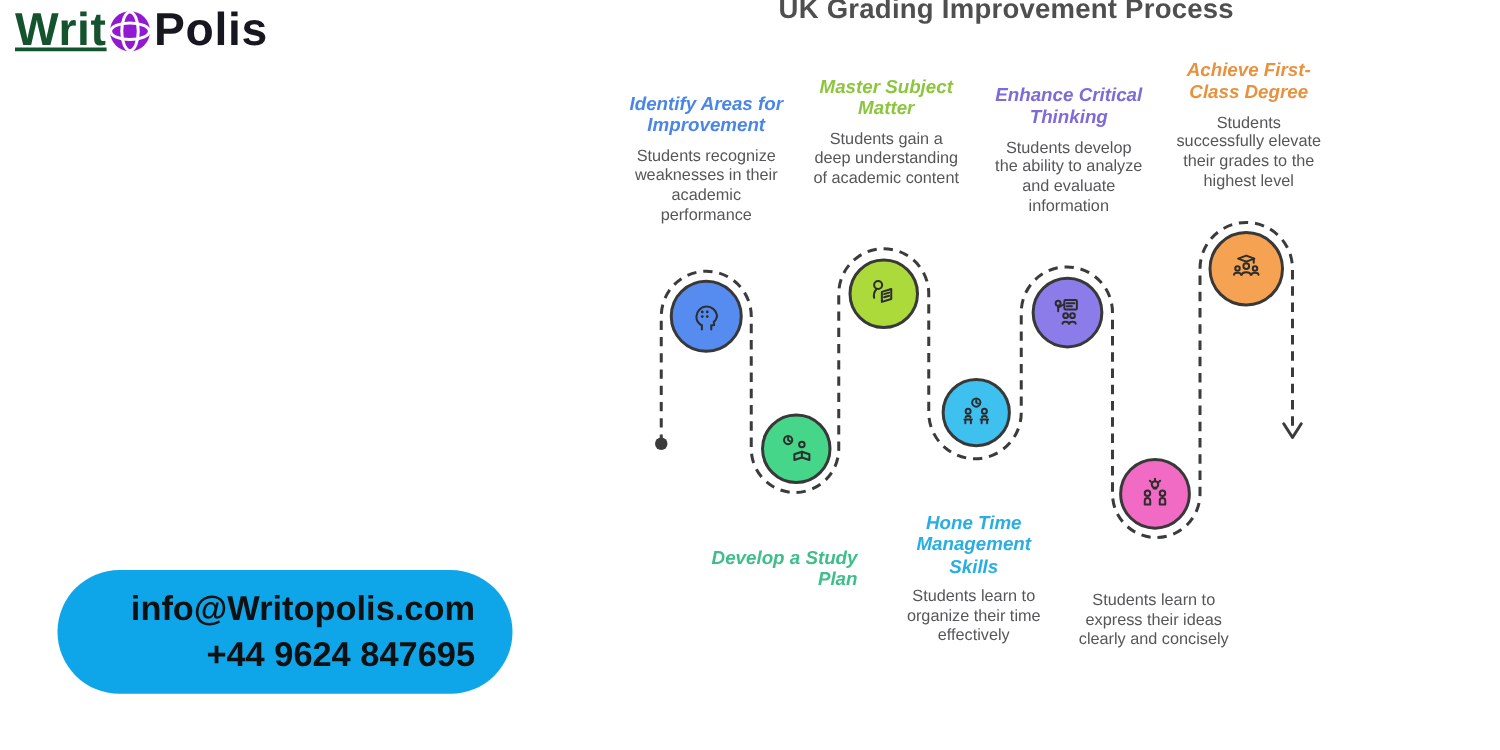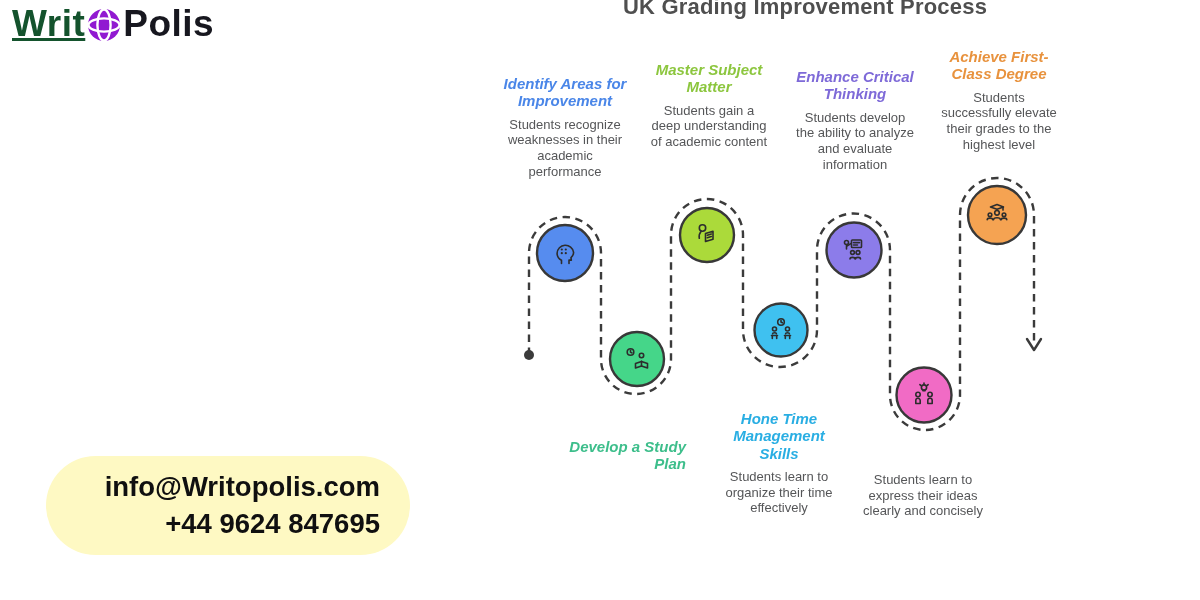--- a/index.html
+++ b/index.html
@@ -177,18 +177,18 @@
 
   <div class="step-text st6">
     <div class="step-desc">Students learn to express their ideas clearly and concisely</div>
   </div>
 
   <div class="step-text st7">
     <div class="step-title" style="color: rgb(232, 146, 61);">Achieve First-Class Degree</div>
     <div class="step-desc">Students successfully elevate their grades to the highest level</div>
   </div>
 
-  <div class="contact" style="background: #fef9c3; color: rgb(16, 16, 16);">
+  <div class="contact" style="background: #0ea5e9; color: rgb(16, 16, 16);">
     <div>info@Writopolis.com</div>
     <div>+44 9624 847695</div>
   </div>
 
 </div>
 
 </body></html>

